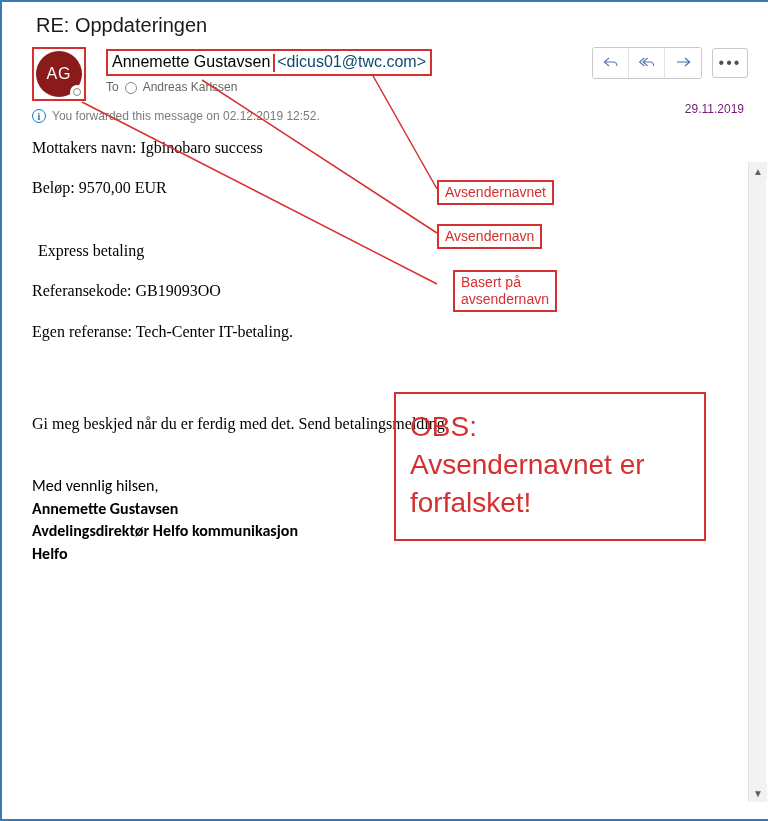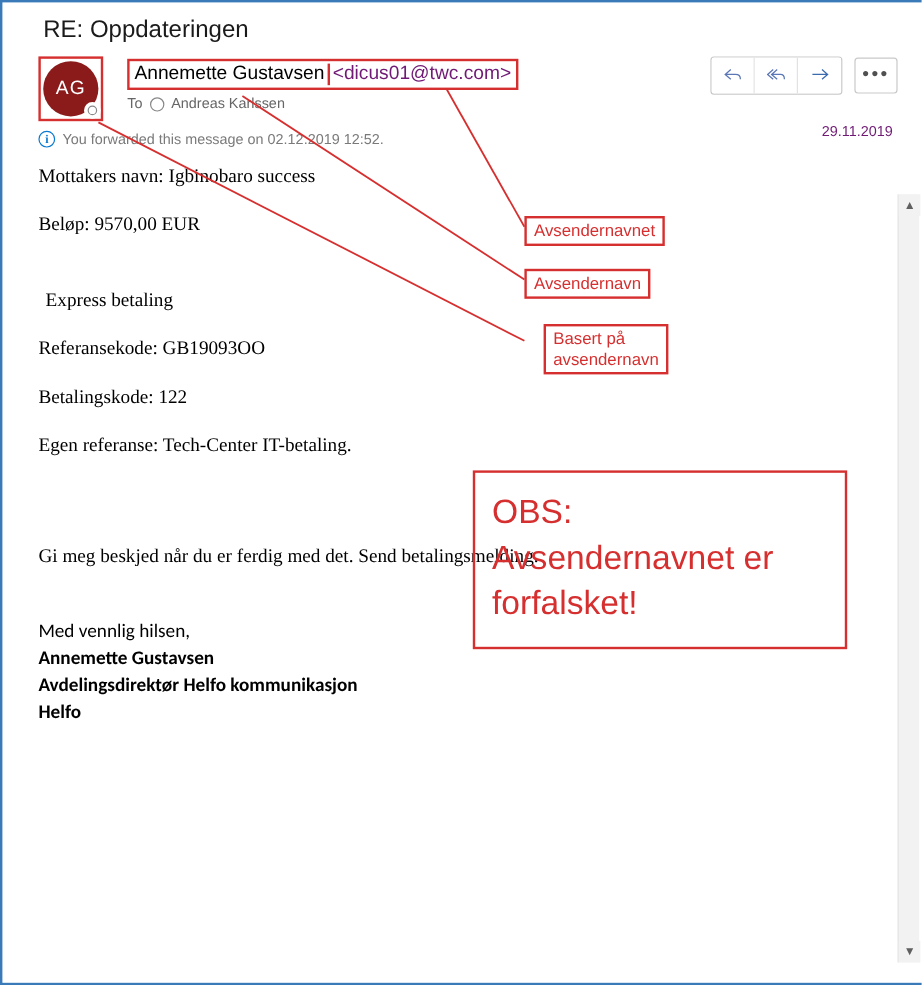--- a/index.html
+++ b/index.html
@@ -65,21 +65,21 @@
     .presence::after{
       content:"";
       position:absolute;
       inset:1px;
       border:1px solid #888;
       border-radius:50%;
     }
     .sender-block { flex: 1; padding-top: 2px; }
     .sender-line { display: inline-block; border: 2px solid #d62f2f; padding: 2px 4px; }
     .sender-name { font-size: 16px; color: #000; }
-    .sender-email { font-size: 16px; color: #701a75; }
+    .sender-email { font-size: 16px; color: #0c4a6e; }
     .divider-in { display:inline-block; width:0; border-left:2px solid #d62f2f; height:1.1em; vertical-align:middle; margin:0 -2px; }
     .to-line { font-size: 12px; color: #666; margin-top: 4px; display:flex; align-items:flex-end; gap:6px;}
     .to-label { color:#666; }
     .presence-small{
       width:12px;height:12px;border-radius:50%;
       border:1px solid #888; background:#fff;
       display:inline-block;
     }
     .actions {
       display: flex;
@@ -277,23 +277,20 @@
     <p>
       <span class="lbl">Mottakers navn: </span><span>Igbinobaro success</span>
     </p>
     <p class="sp">
       <span class="lbl">Beløp: </span><span>9570,00 EUR</span>
     </p>
     <p style="padding-left:6px;">Express betaling</p>
     <p>
       <span class="lbl">Referansekode: </span><span>GB19093OO</span>
     </p>
-    <p>
-      <span class="lbl">Betalingskode: </span><span>122</span>
-    </p>
     <p class="sp">
       <span class="lbl">Egen referanse: </span><span>Tech-Center IT-betaling.</span>
     </p>
 
     <p style="margin-top:70px; font-family: 'Times New Roman', serif;">Gi meg beskjed når du er ferdig med det. Send betalingsmelding.</p>
 
     <div class="sig">
       <div>Med vennlig hilsen,</div>
       <div class="bold">Annemette Gustavsen</div>
       <div class="bold">Avdelingsdirektør Helfo kommunikasjon</div>

